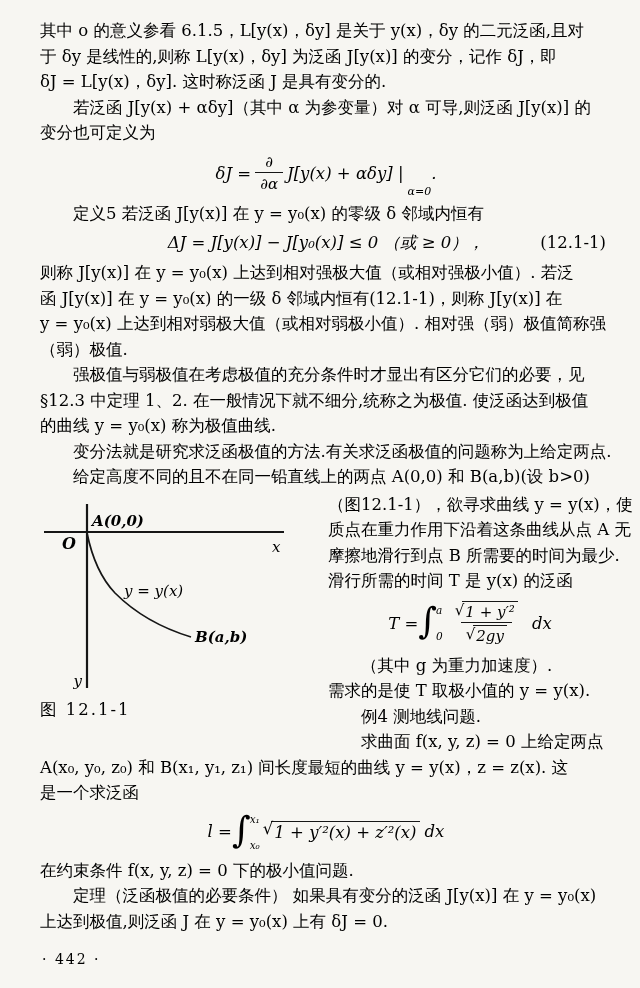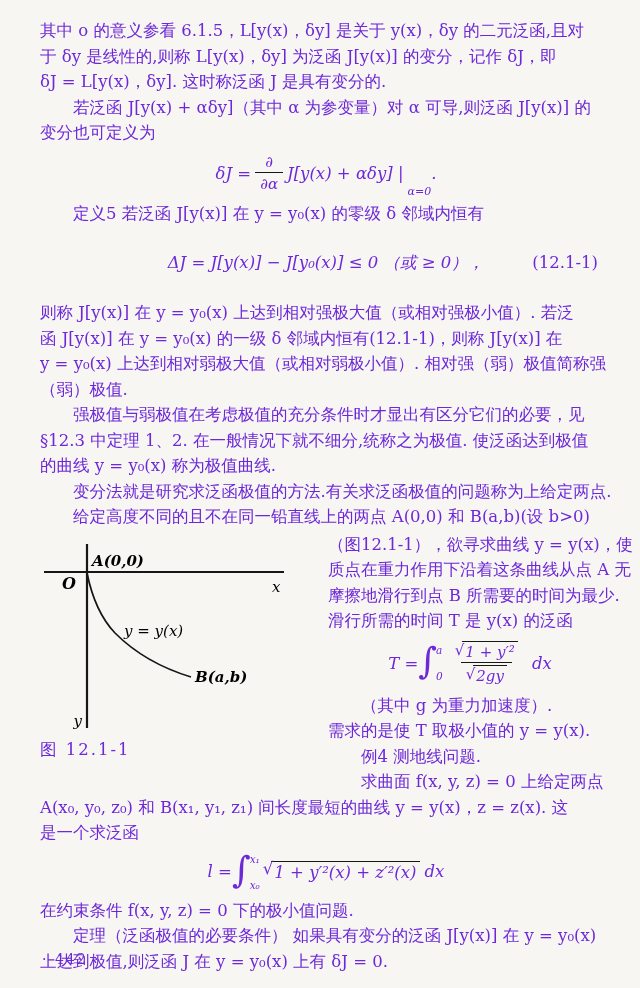--- a/index.html
+++ b/index.html
@@ -1,38 +1,38 @@
 <!DOCTYPE html>
 <html><head>
 <meta charset="utf-8">
 <style>
   html,body{margin:0;padding:0;}
   body{width:640px;height:988px;background:#eceae6;}
   .page{
     position:relative;width:640px;height:988px;box-sizing:border-box;
-    background:#f7f6f2;color:#6d28d9;
+    background:#f7f6f2;color:#000000;
     padding:18px 28px 0 40px;
     font-family:"DejaVu Serif","Liberation Serif",serif;
     font-size:16.5px;line-height:25.5px;
     overflow:hidden;
   }
   .tl{white-space:nowrap;}
   .ind{text-indent:33px;}
   .bold{font-weight:normal;}
   
   .formula{
     display:flex;justify-content:center;align-items:center;
     font-style:italic;line-height:normal;margin:7px 0;
   }
   .frac{display:inline-flex;flex-direction:column;align-items:center;margin:0 4px;}
   .ftop,.fbot{padding:0 5px;font-size:15px;line-height:19px;white-space:nowrap;display:inline-flex;align-items:flex-end;}
   .fbot{border-top:1.5px solid #161616;padding-top:2px;}
   .ssub{font-size:11px;align-self:flex-end;transform:translateY(4px);margin-left:4px;}
-  .eqline{position:relative;display:block;text-align:center;font-style:italic;margin:23px 0;line-height:28px;}
-  .eqnum{position:absolute;right:14px;top:0;font-style:normal;}
+  .eqline{position:relative;display:block;text-align:center;font-style:italic;margin:3px 0;line-height:28px;}
+  .eqnum{position:absolute;right:6px;top:0;font-style:normal;}
   .bigint{font-size:36px;font-style:normal;line-height:38px;transform:translateY(-2px);}
   .lims{display:inline-flex;flex-direction:column;justify-content:space-between;height:36px;font-size:10.5px;font-style:italic;line-height:10px;margin:0 3px 0 -1px;}
   .sqrtv{display:inline-flex;align-items:flex-start;}
   .sq{transform:translateY(-2px);margin-right:-2px;font-style:normal;}
   .rad{border-top:1.3px solid #161616;padding:1px 3px 0 3px;white-space:nowrap;}
   .tail{margin-left:5px;}
   
   .twocol{display:flex;align-items:flex-start;margin-top:2px;}
   .figcol{width:288px;flex:none;}
   .rcol{flex:1;min-width:0;}

